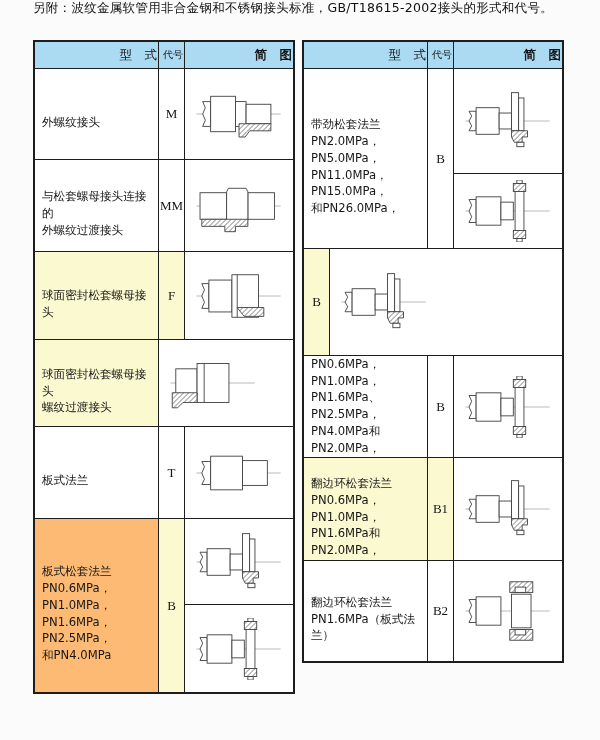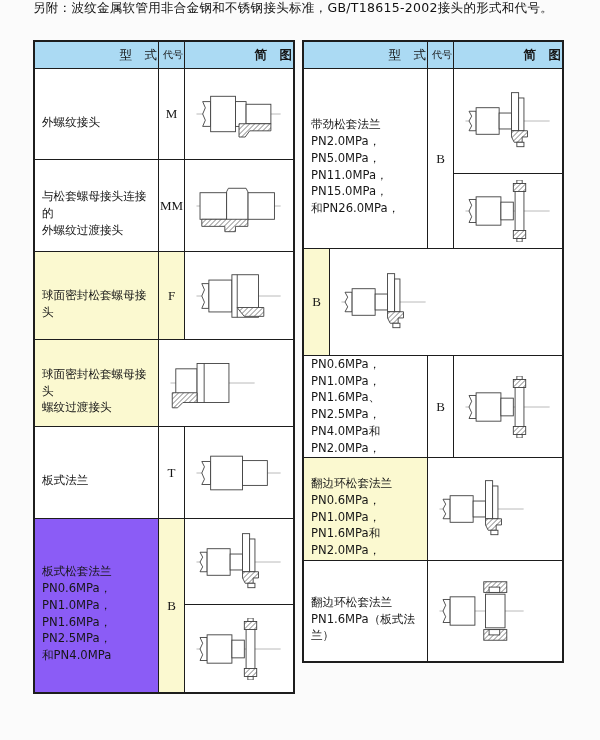--- a/index.html
+++ b/index.html
@@ -193,21 +193,21 @@
         <span>T</span>
       </div>
     <div class="cell c-diag">
         <svg class="diag" viewBox="0 0 100 70">
           <use href="#sym-weld"></use>
         </svg>
       </div>
   </div>
 
   <div class="row" style="height:173px">
-    <div class="cell c-type hl-cell" style="background:#8b5cf6"><span>板式松套法兰
+    <div class="cell c-type hl-cell" style="background:#fdba74"><span>板式松套法兰
 PN0.6MPa，PN1.0MPa，
 PN1.6MPa，PN2.5MPa，
 和PN4.0MPa</span></div>
     <div class="cell c-code" style="background:#fbf9d0">
         <span>B</span>
       </div>
     <div class="cell c-diag split">
       <div class="subcell" style="height:86px">
           <svg class="diag" viewBox="0 0 100 70">
             <use href="#sym-flange-tall"></use>
@@ -280,29 +280,35 @@
         <svg class="diag" viewBox="0 0 100 70">
           <use href="#sym-flange"></use>
         </svg>
       </div>
   </div>
 
   <div class="row hl" style="height:103px">
     <div class="cell c-type"><span>翻边环松套法兰
 PN0.6MPa，PN1.0MPa，
 PN1.6MPa和PN2.0MPa，</span></div>
+    <div class="cell c-code">
+        <span>B1</span>
+      </div>
     <div class="cell c-diag">
         <svg class="diag" viewBox="0 0 100 70">
           <use href="#sym-flange-tall"></use>
         </svg>
       </div>
   </div>
 
   <div class="row" style="height:100px">
     <div class="cell c-type"><span>翻边环松套法兰
 PN1.6MPa（板式法兰）</span></div>
+    <div class="cell c-code">
+        <span>B2</span>
+      </div>
     <div class="cell c-diag">
         <svg class="diag" viewBox="0 0 100 70">
           <use href="#sym-flange-ring"></use>
         </svg>
       </div>
   </div>
 </div>
 
 </body></html>

